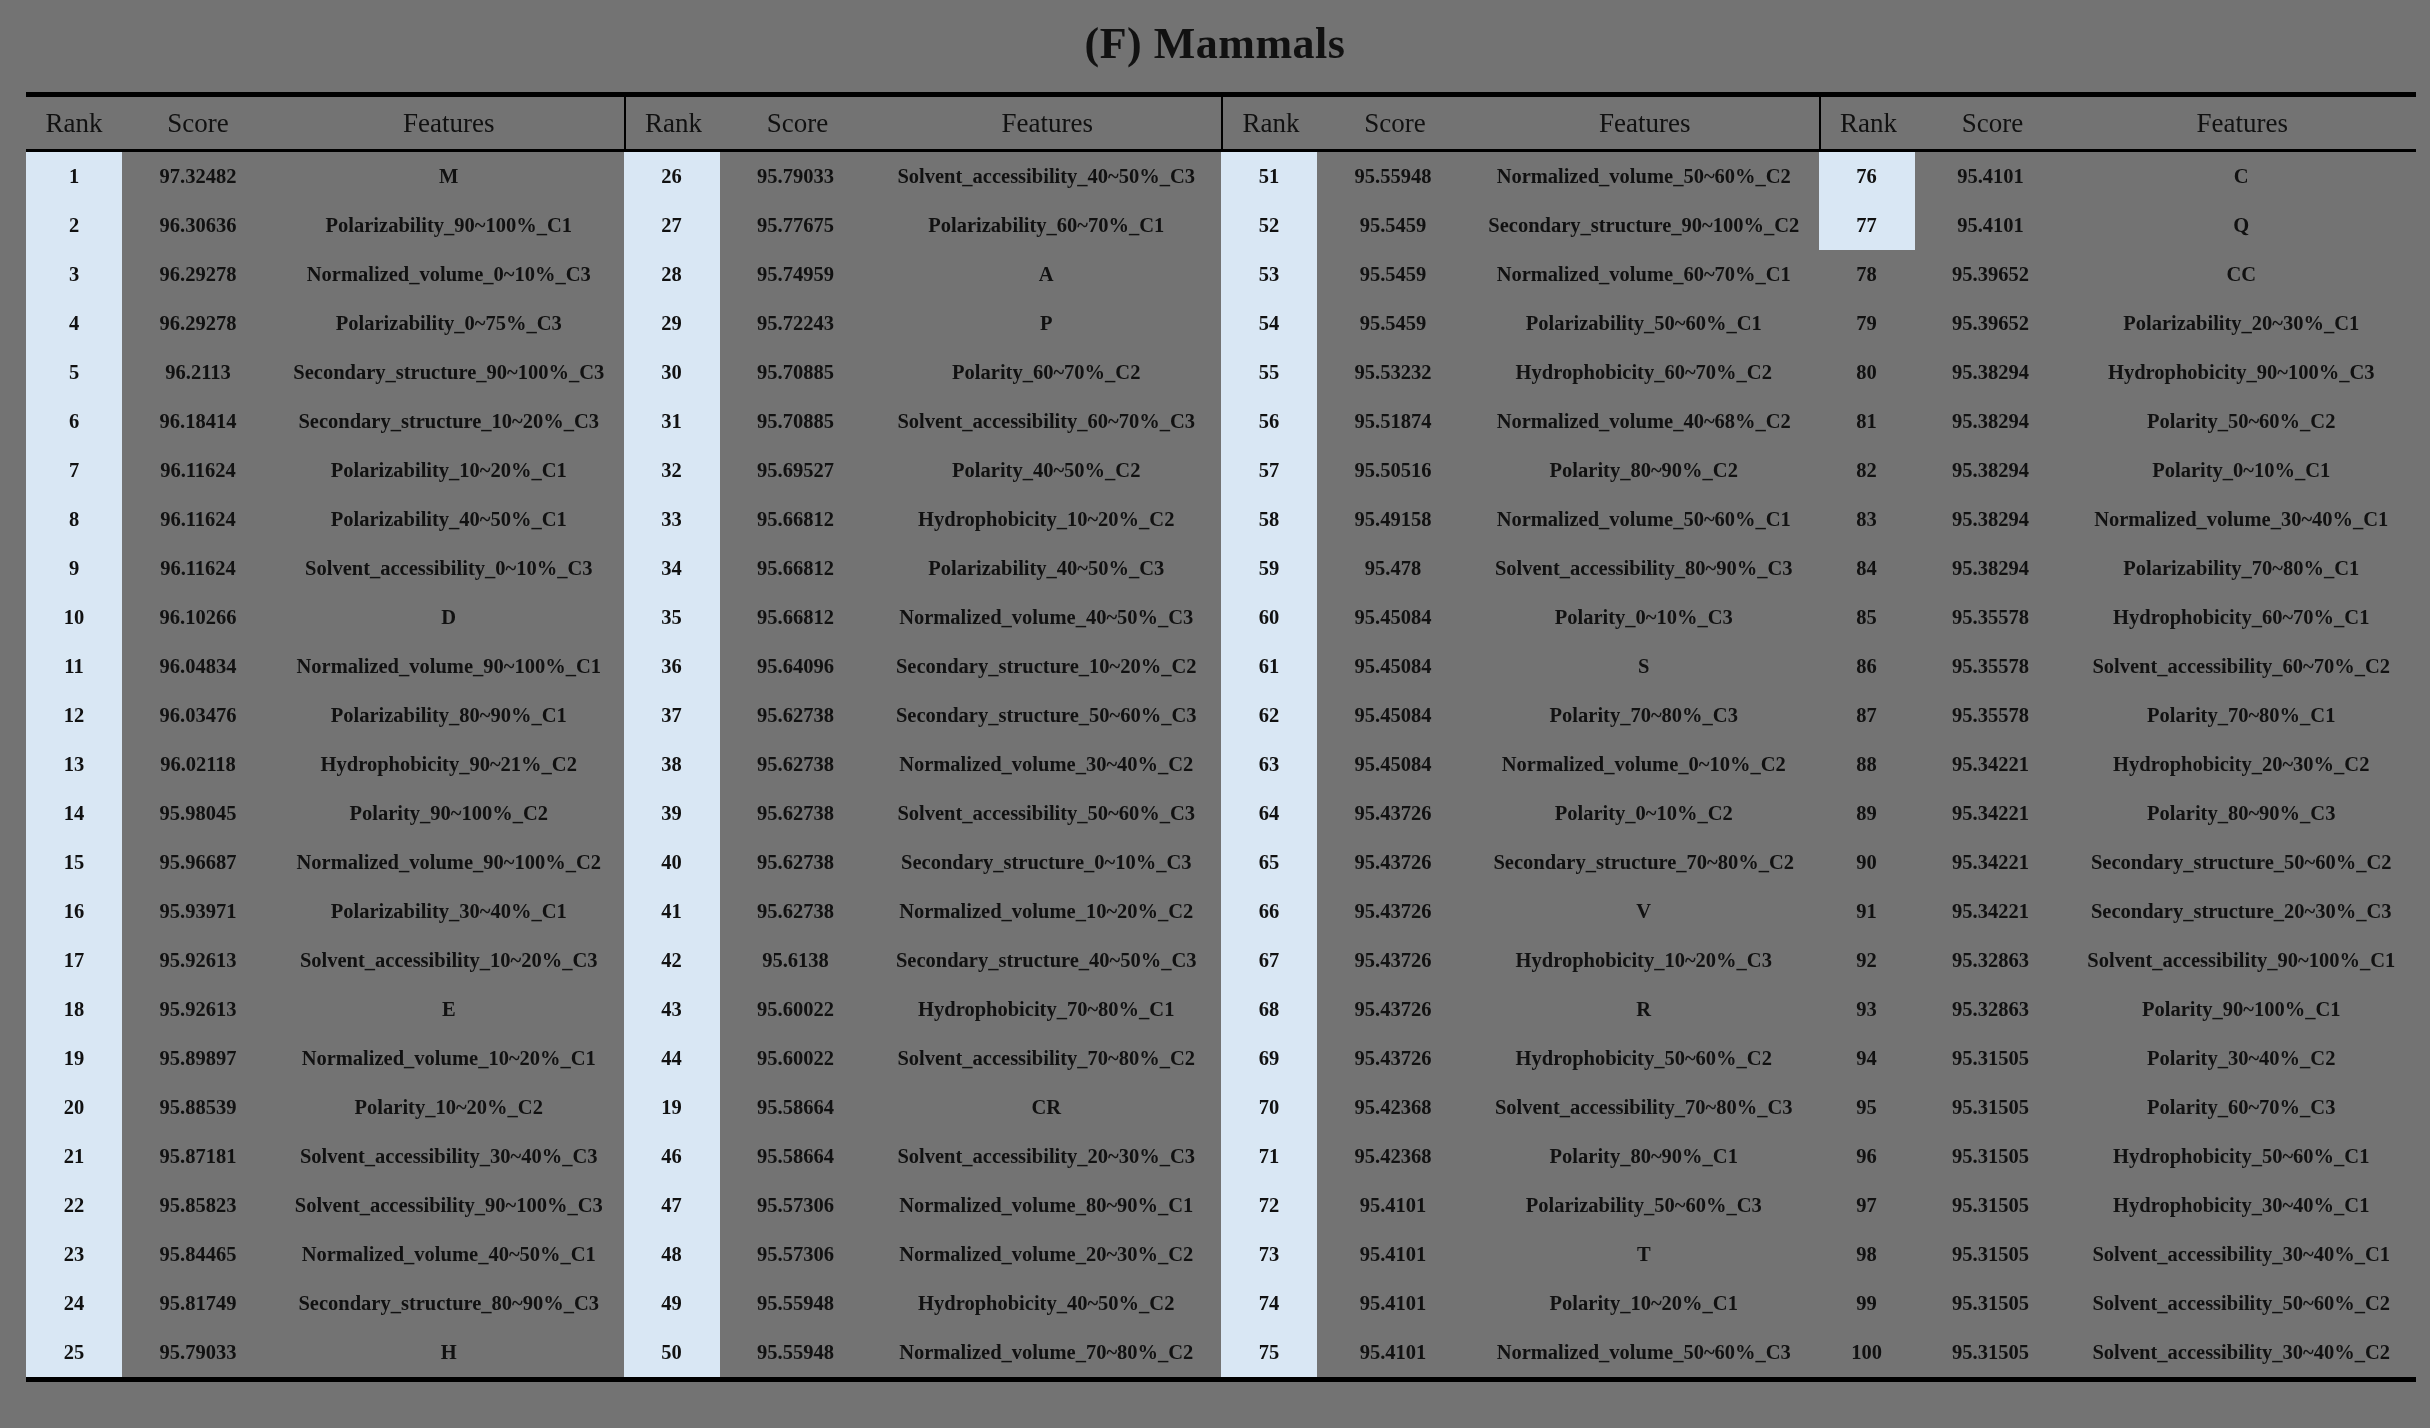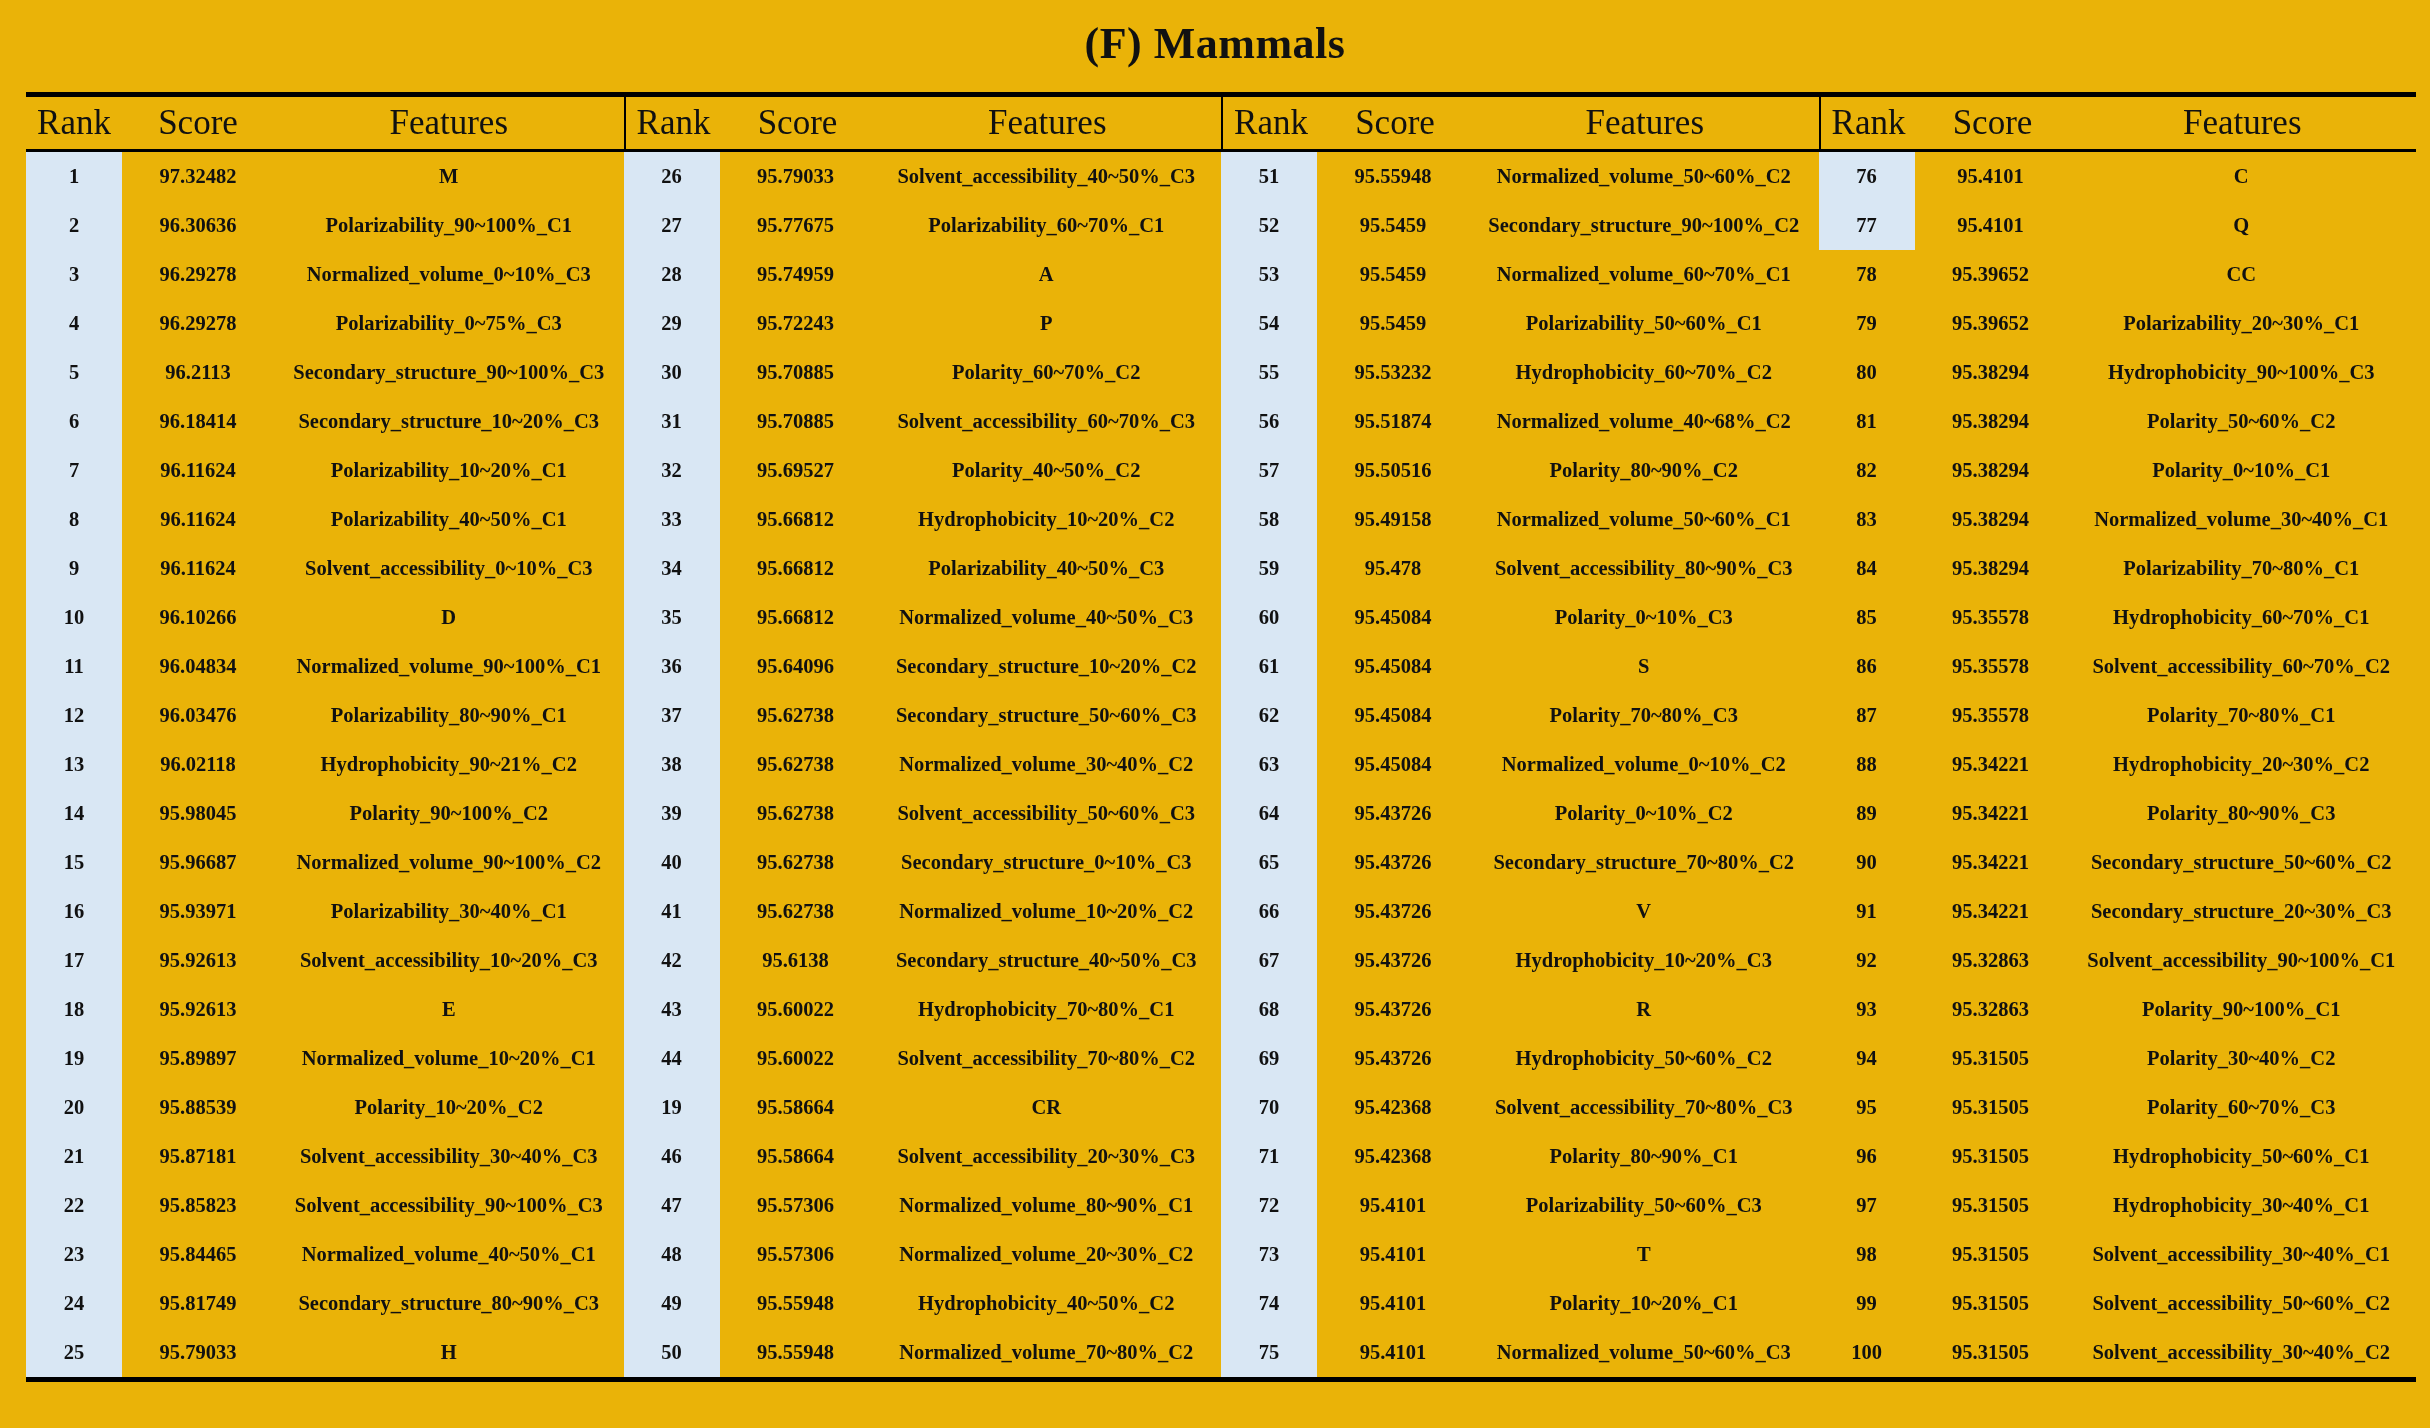--- a/index.html
+++ b/index.html
@@ -1,20 +1,20 @@
 <!DOCTYPE html>
 <html><head>
 <meta charset="utf-8">
 <style>
   html, body { margin: 0; padding: 0; background: #ffffff; }
   .page {
     position: relative;
     width: 2430px;
     height: 1428px;
-    background: #eab308;
+    background: #737373;
     font-family: "Liberation Serif", "DejaVu Serif", serif;
     color: #111111;
     overflow: hidden;
   }
   .title {
     text-align: center;
     font-size: 44px;
     font-weight: bold;
     padding-top: 18px;
     height: 58px;
@@ -39,21 +39,21 @@
     grid-template-columns: 96px 152px 1fr;
     height: 55px;
     border-bottom: 3px solid #000;
     box-sizing: border-box;
   }
   .group + .group .ghead { border-left: 2px solid #000; }
   .hcell {
     display: flex;
     align-items: center;
     justify-content: center;
-    font-size: 35px;
+    font-size: 27px;
     font-weight: normal;
     white-space: nowrap;
   }
   .gbody {
     display: grid;
     grid-template-columns: 96px 152px 1fr;
     grid-auto-rows: 1fr;
     flex: 1 1 auto;
   }
   .cell {

